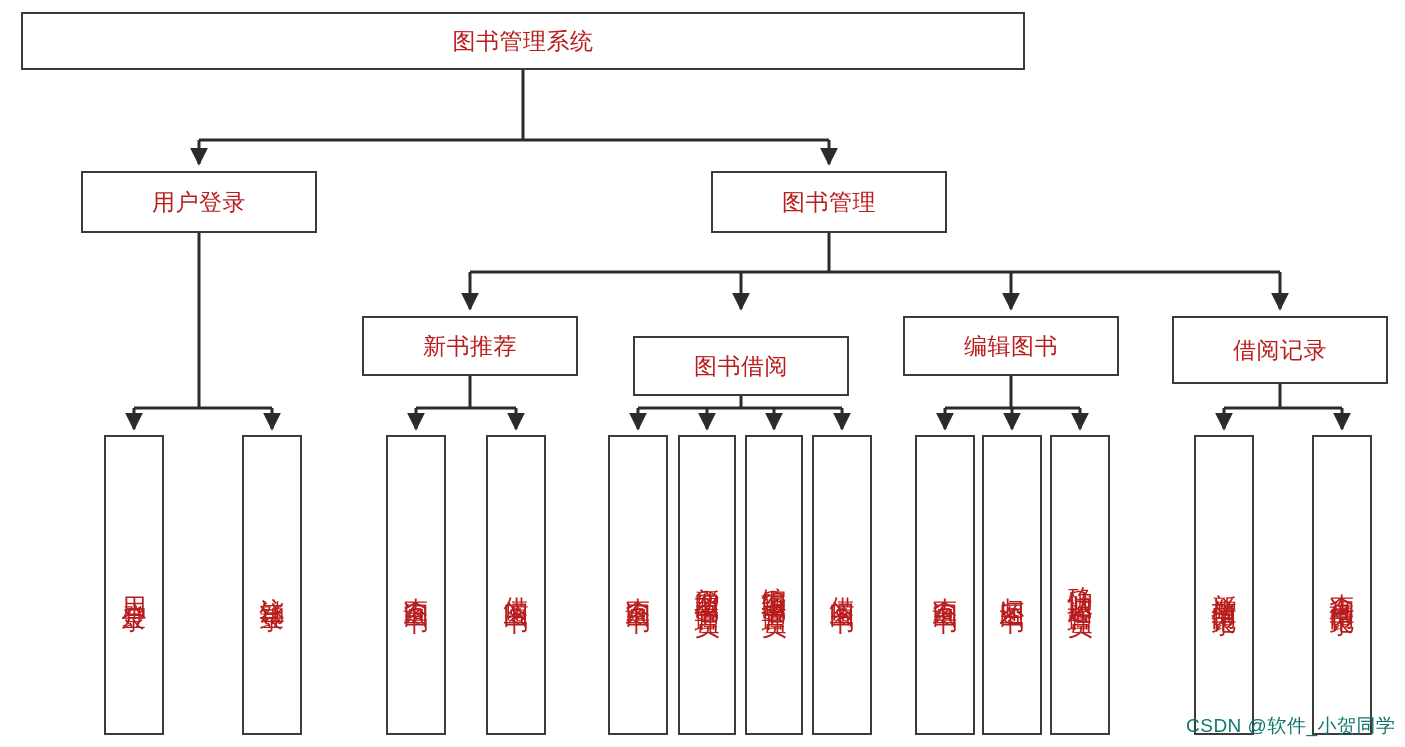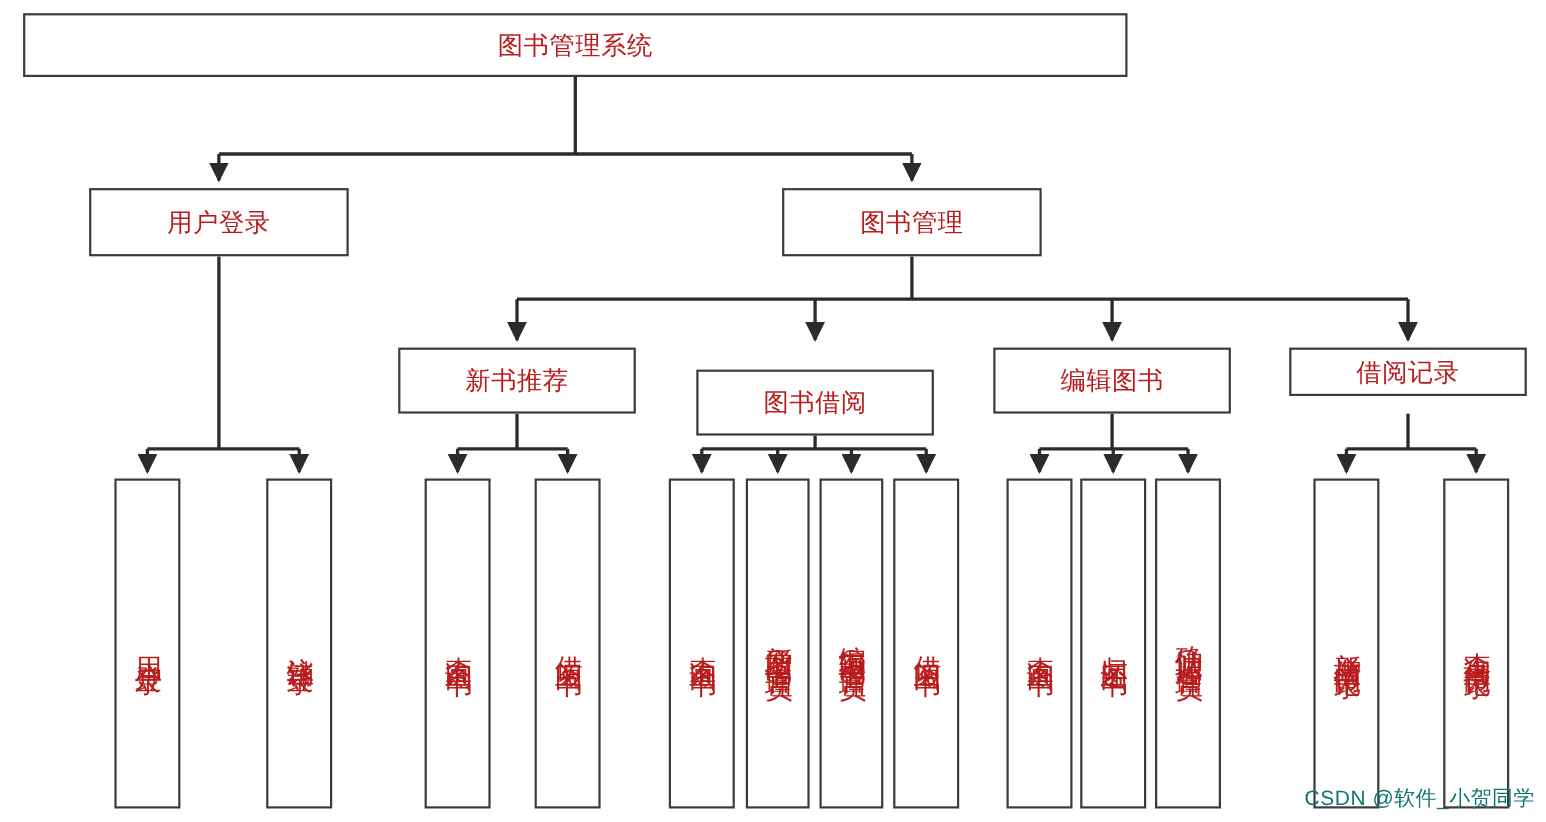--- a/index.html
+++ b/index.html
@@ -136,21 +136,21 @@
 
   <div class="node horiz" style="left:362px; top:316px; width:216px; height:60px;">
     <span class="lbl">新书推荐</span>
   </div>
   <div class="node horiz" style="left:633px; top:316px; width:216px; height:60px;margin-top:20px;">
     <span class="lbl">图书借阅</span>
   </div>
   <div class="node horiz" style="left:903px; top:316px; width:216px; height:60px;">
     <span class="lbl">编辑图书</span>
   </div>
-  <div class="node horiz" style="left:1172px; top:316px; width:216px; height:44px;">
+  <div class="node horiz" style="left:1172px; top:316px; width:216px; height:68px;">
     <span class="lbl">借阅记录</span>
   </div>
 
   <div class="node vert" style="left:104px; top:435px; width:60px; height:300px;">
     <span class="lbl">用户登录</span>
   </div>
   <div class="node vert" style="left:242px; top:435px; width:60px; height:300px;">
     <span class="lbl">注销登录</span>
   </div>
   <div class="node vert" style="left:386px; top:435px; width:60px; height:300px;">

